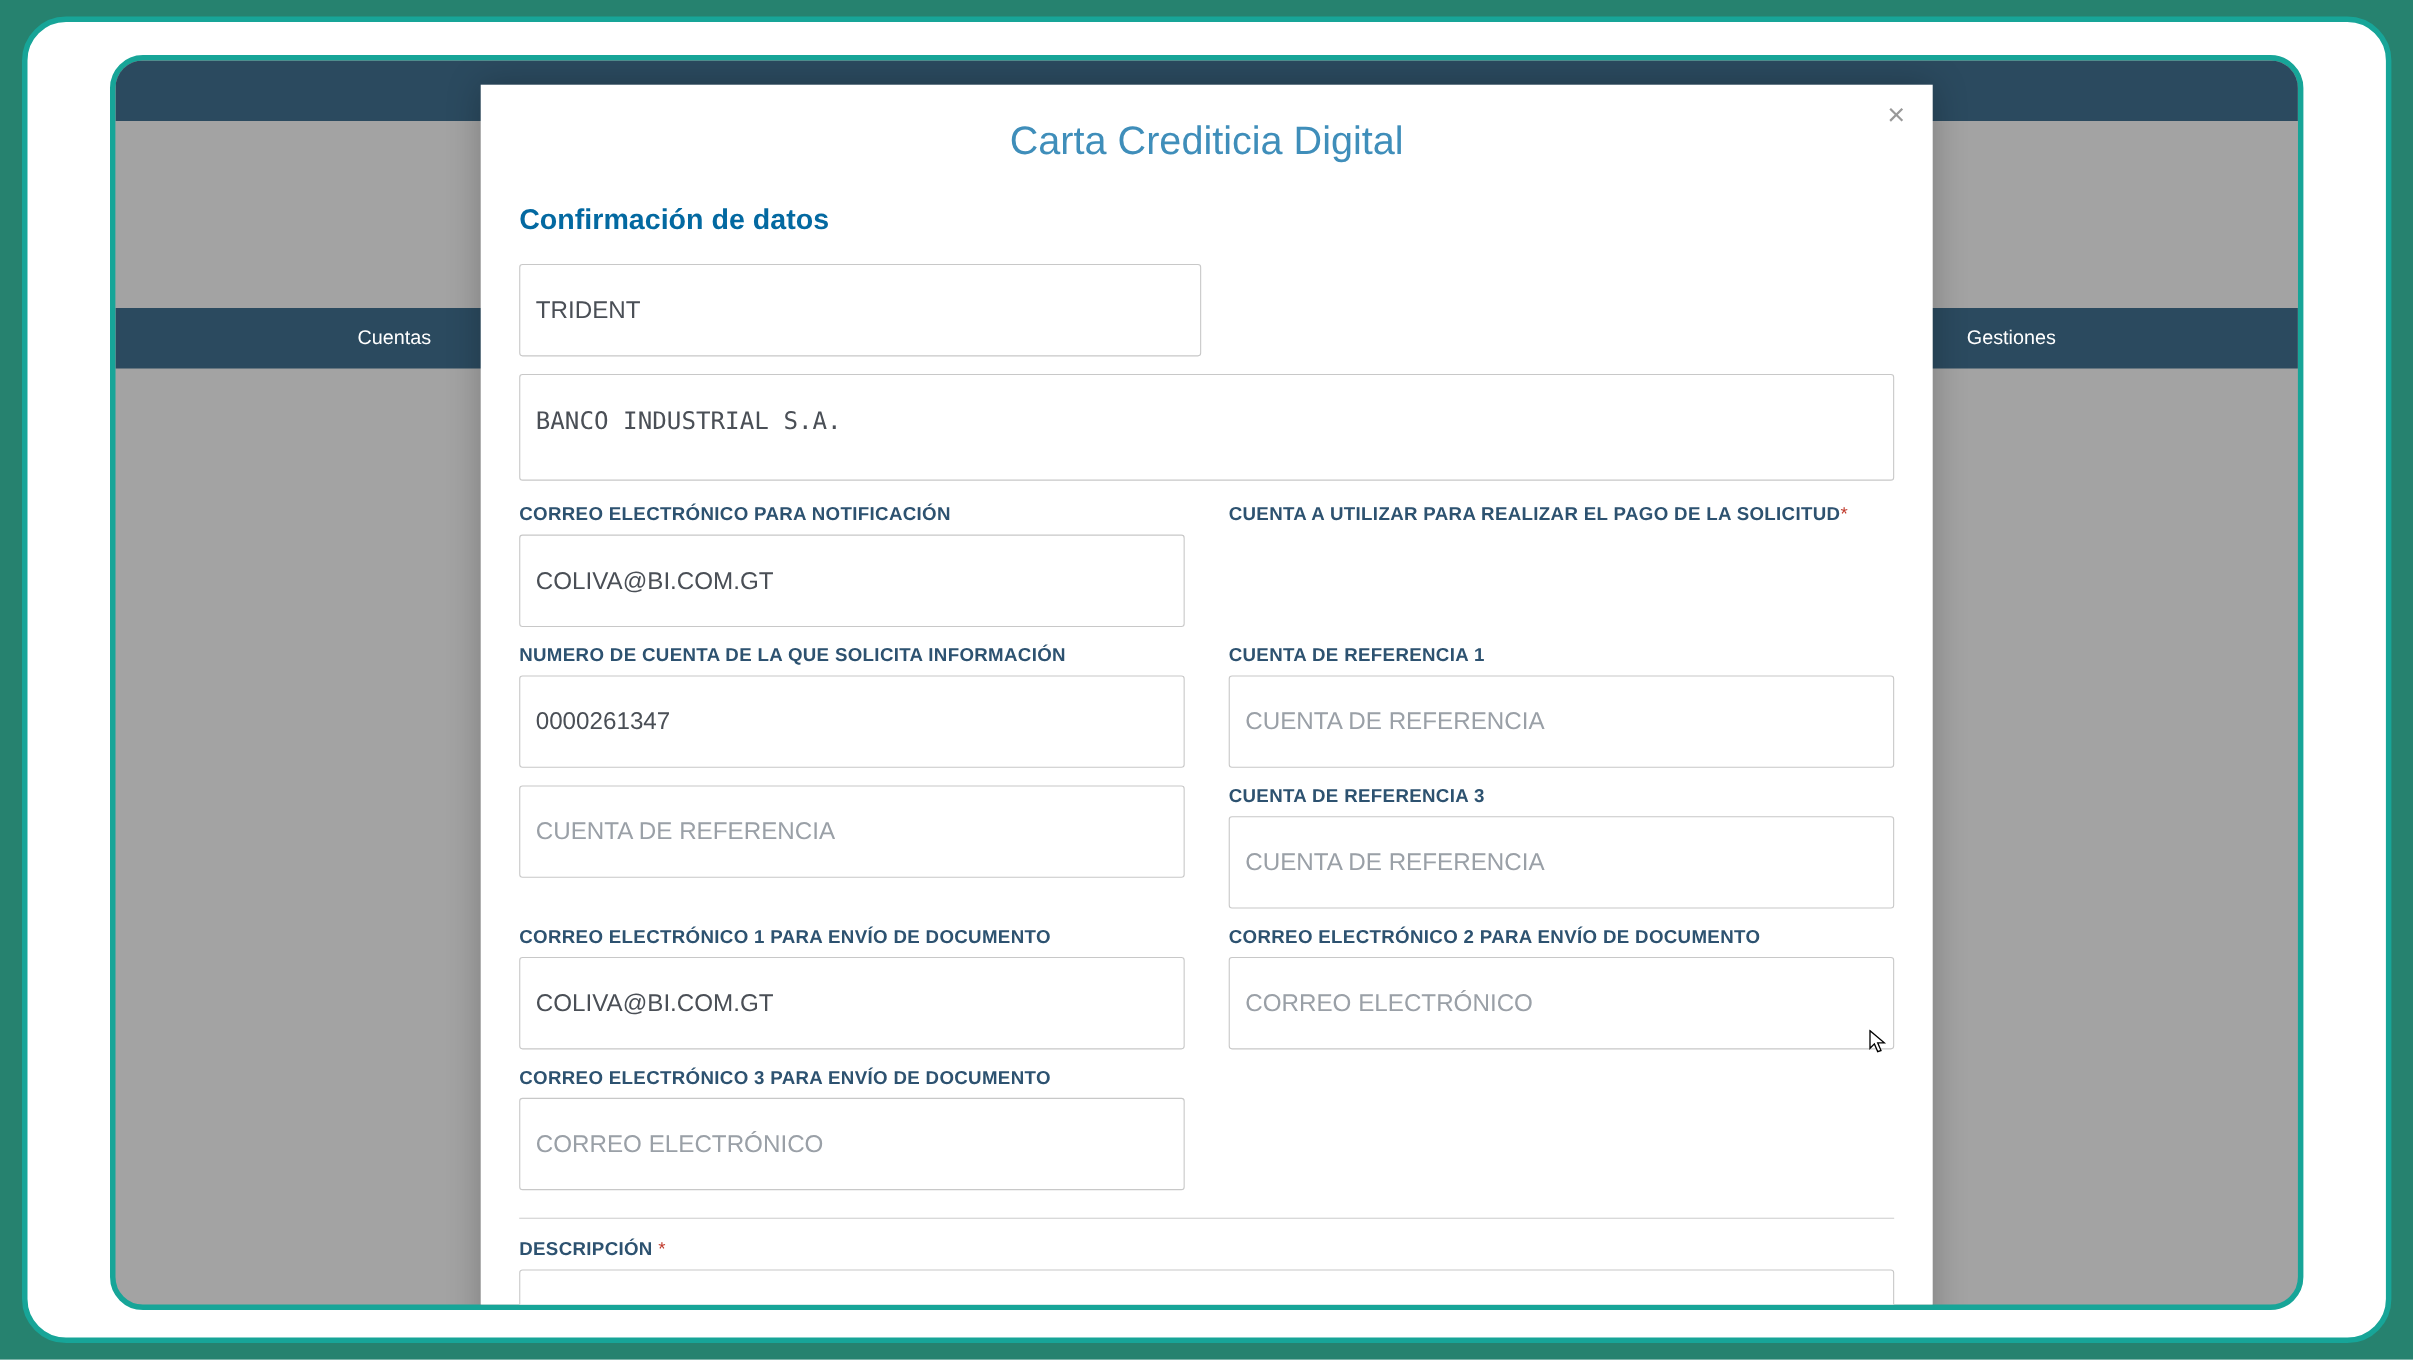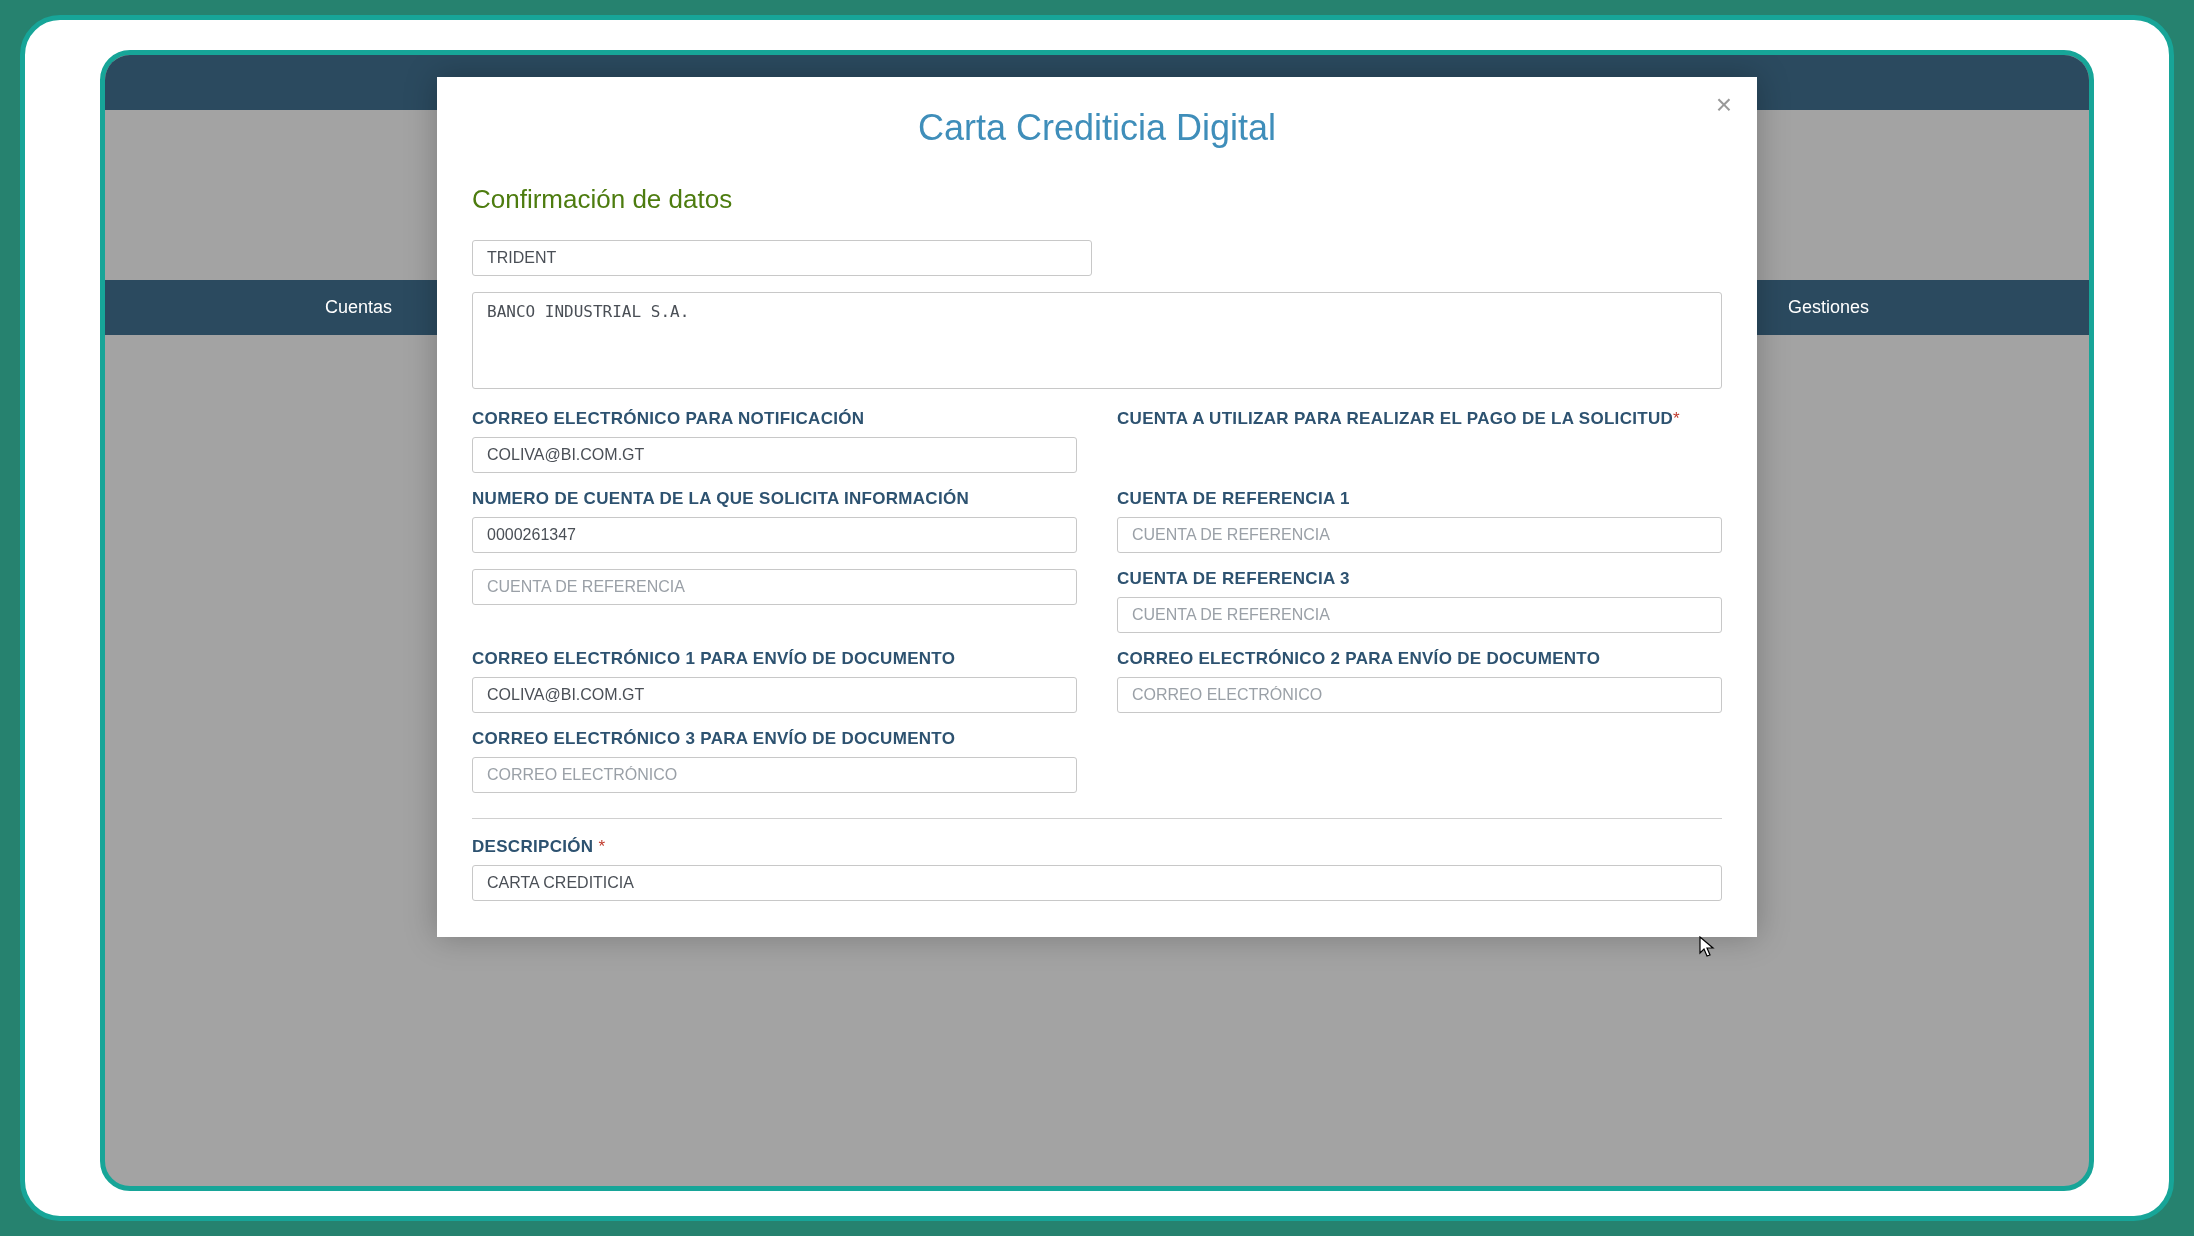--- a/index.html
+++ b/index.html
@@ -81,23 +81,23 @@
       line-height: 1;
     }
     .modal-title {
       text-align: center;
       color: #3f8eba;
       font-size: 36px;
       font-weight: 400;
       padding: 30px 0 15px 0;
     }
     .modal-subtitle {
-      color: #4d7c0f;
+      color: #0369a1;
       font-size: 26px;
-      font-weight: 400;
+      font-weight: 700;
       padding: 20px 0 25px 0;
     }
     .form-row {
       display: flex;
       gap: 40px;
       margin-bottom: 16px;
     }
     .form-col { flex: 1; }
     .form-col-full { width: 100%; }
     .form-label {
@@ -107,22 +107,22 @@
       font-weight: 700;
       letter-spacing: .3px;
       margin-bottom: 8px;
       text-transform: uppercase;
     }
     .form-label .req { color: #c0392b; font-weight: 400; }
     .form-input, .form-textarea {
       width: 100%;
       border: 1px solid #c8c8c8;
       background: #fff;
-      padding: 8px 14px;
-      font-size: 16px;
+      padding: 28px 14px;
+      font-size: 22px;
       color: #4a4f56;
       border-radius: 3px;
     }
     .form-input.half { width: 620px; }
     .form-textarea {
       resize: none;
       height: 97px;
       line-height: 1.4;
     }
     .form-input::placeholder, .form-textarea::placeholder {

